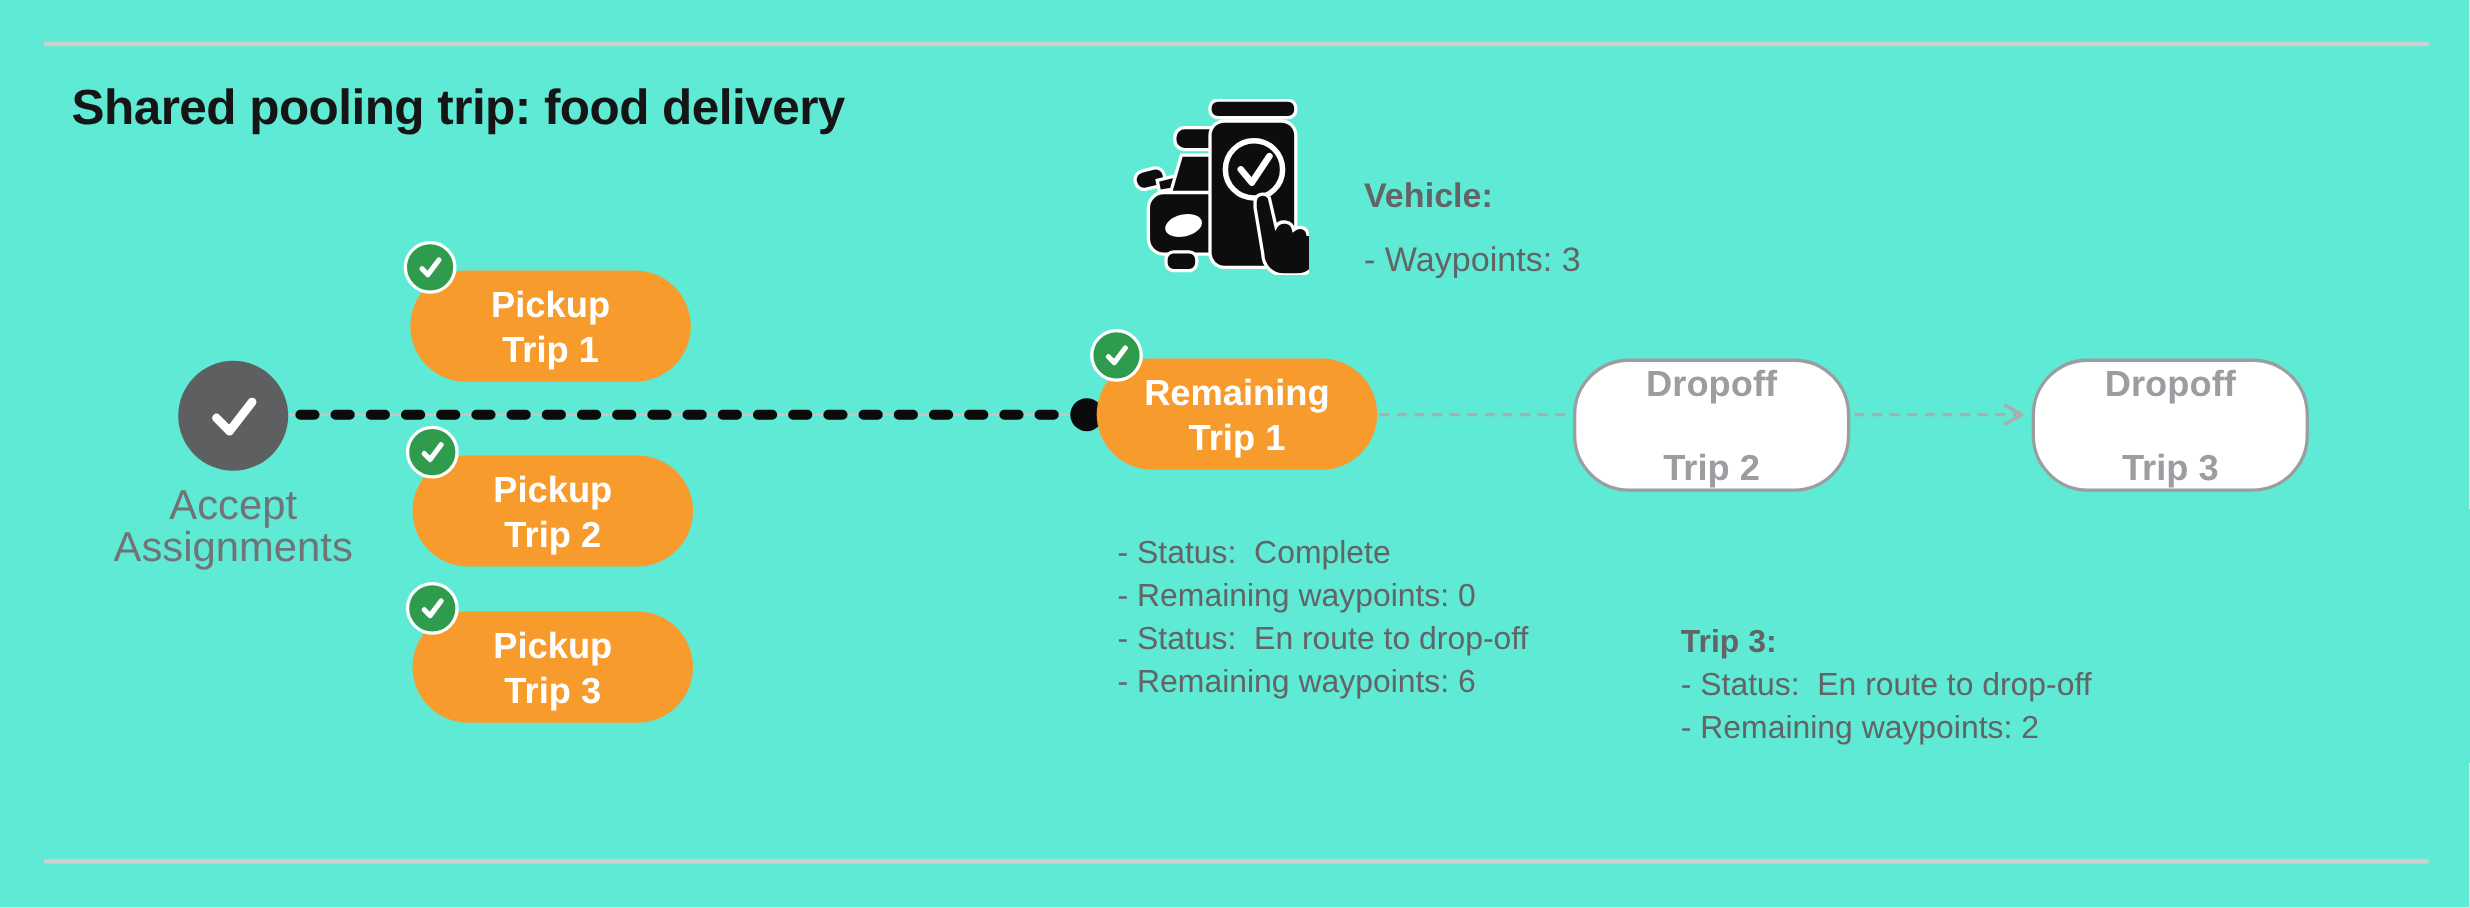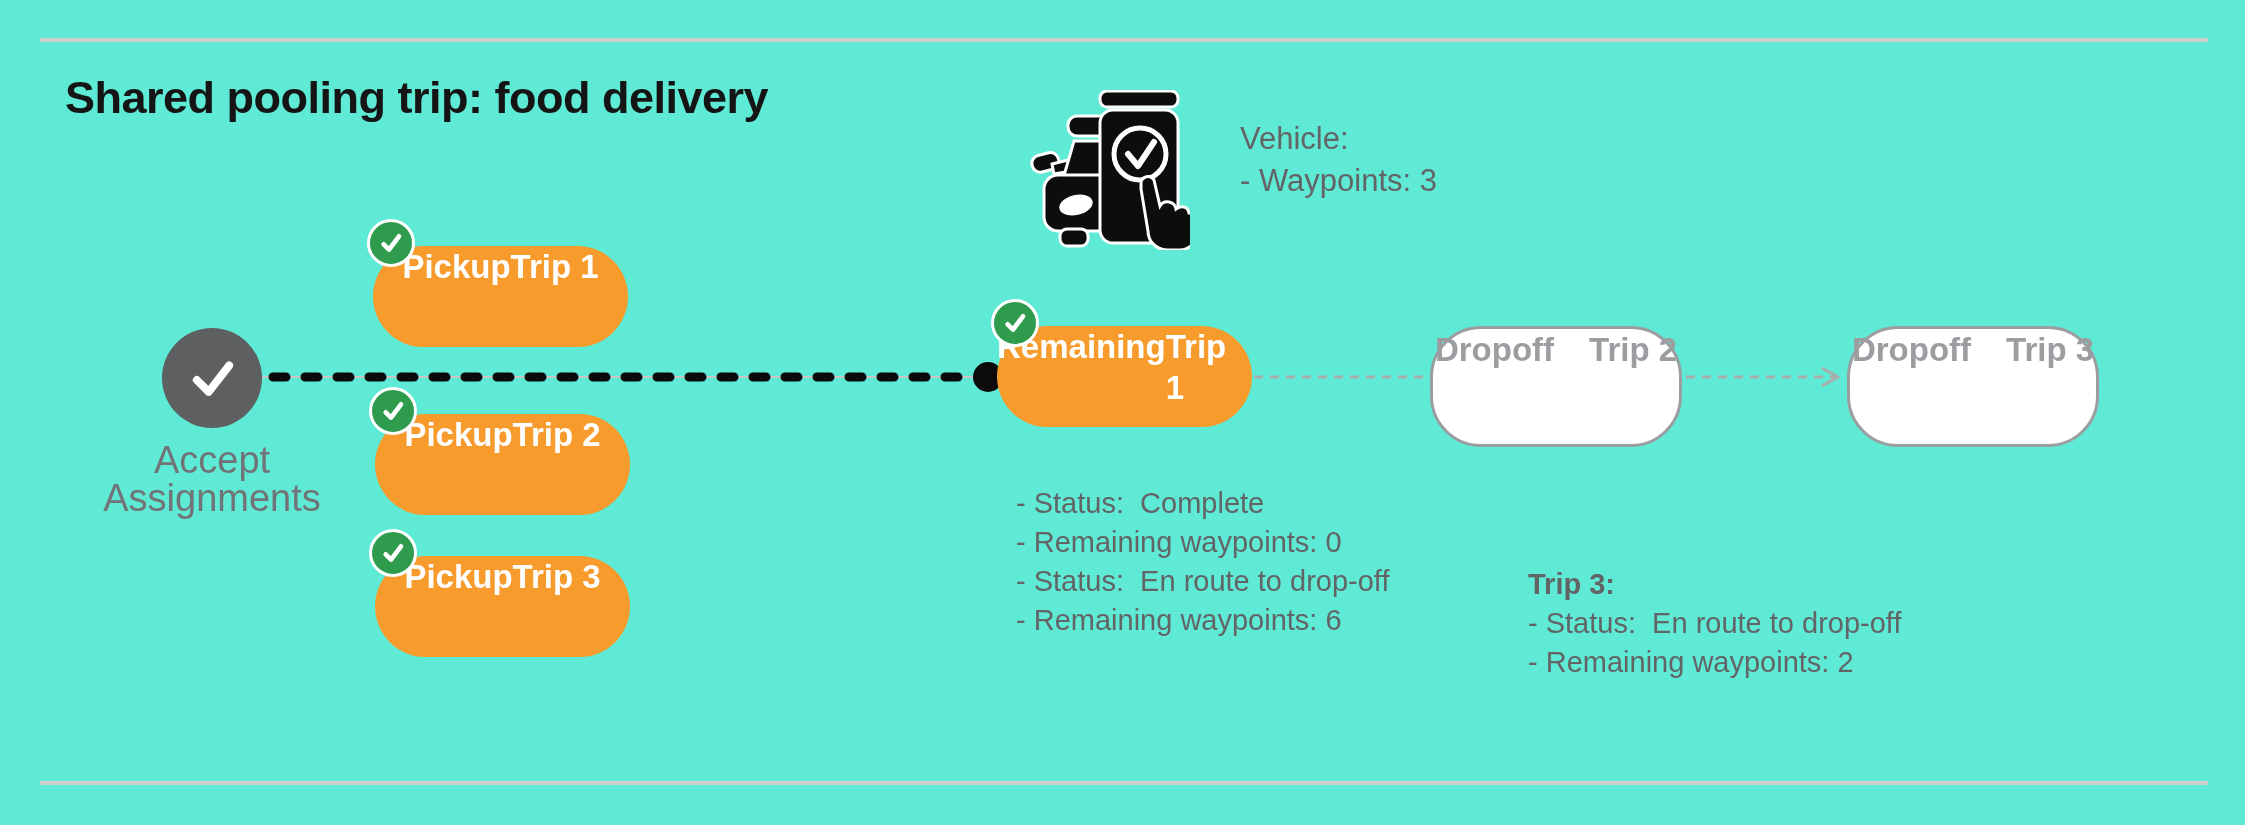--- a/index.html
+++ b/index.html
@@ -10,43 +10,43 @@
   .rule{position:absolute;left:40px;width:2168px;height:4px;background:var(--rule-gray,#cfcfcf);}
   .rule.top{top:38px;}
   .rule.bottom{top:781px;}
   .title{
     position:absolute;left:65px;top:72px;font-size:45px;font-weight:bold;
     letter-spacing:-0.5px;color:#151515;white-space:nowrap;
   }
   
   .vehicle-icon{position:absolute;left:1030px;top:90px;width:160px;height:160px;}
   .vehicle-text{position:absolute;left:1240px;top:122px;font-size:31px;color:var(--muted-text,#636466);}
-  .vehicle-text .lbl{font-weight:normal;line-height:34px;}
-  .vehicle-text .wp{margin-top:8px;line-height:34px;}
+  .vehicle-text .lbl{font-weight:bold;line-height:34px;margin-top:39px;}
+  .vehicle-text .wp{margin-top:24px;line-height:34px;}
   
   .connectors{position:absolute;left:0;top:0;width:2245px;height:825px;pointer-events:none;}
   .underlay{stroke:#c6c6c6;stroke-width:2;}
   .black-dash{stroke:var(--connector-black,#0b0b0b);stroke-width:9;stroke-dasharray:13 19;stroke-linecap:round;}
   .black-dot{fill:var(--connector-black,#0b0b0b);}
   .gray-dash{stroke:var(--connector-gray,#acacac);stroke-width:3;stroke-dasharray:9 7;fill:none;}
   .arrowhead{stroke:var(--connector-gray,#acacac);stroke-width:3;fill:none;stroke-linejoin:round;}
   
   .start-node{
     position:absolute;left:162px;top:328px;width:100px;height:100px;border-radius:50%;
     background:var(--node-gray,#5e5f61);display:flex;align-items:center;justify-content:center;
   }
   .start-label{
     position:absolute;left:62px;top:441px;width:300px;text-align:center;
     font-size:38px;line-height:38px;color:var(--light-text,#717376);
   }
   
   .pill{
     position:absolute;width:255px;height:101px;border-radius:51px;
     background:var(--accent-orange,#f89b2d);
-    display:flex;flex-direction:row;align-items:flex-start;justify-content:center;
+    display:flex;flex-direction:column;align-items:center;justify-content:center;
     font-size:33px;font-weight:bold;color:#fff;line-height:41px;
   }
   .pill.outline{
     width:252px;height:121px;background:#fff;box-sizing:border-box;
     border:3px solid var(--outline-gray,#9b9da0);color:var(--outline-gray,#9b9da0);gap:35px;
   }
   .check-badge{
     position:absolute;left:-6px;top:-27px;width:42px;height:42px;border-radius:50%;
     background:var(--success-green,#2f9b4c);border:3px solid #fff;
     display:flex;align-items:center;justify-content:center;

